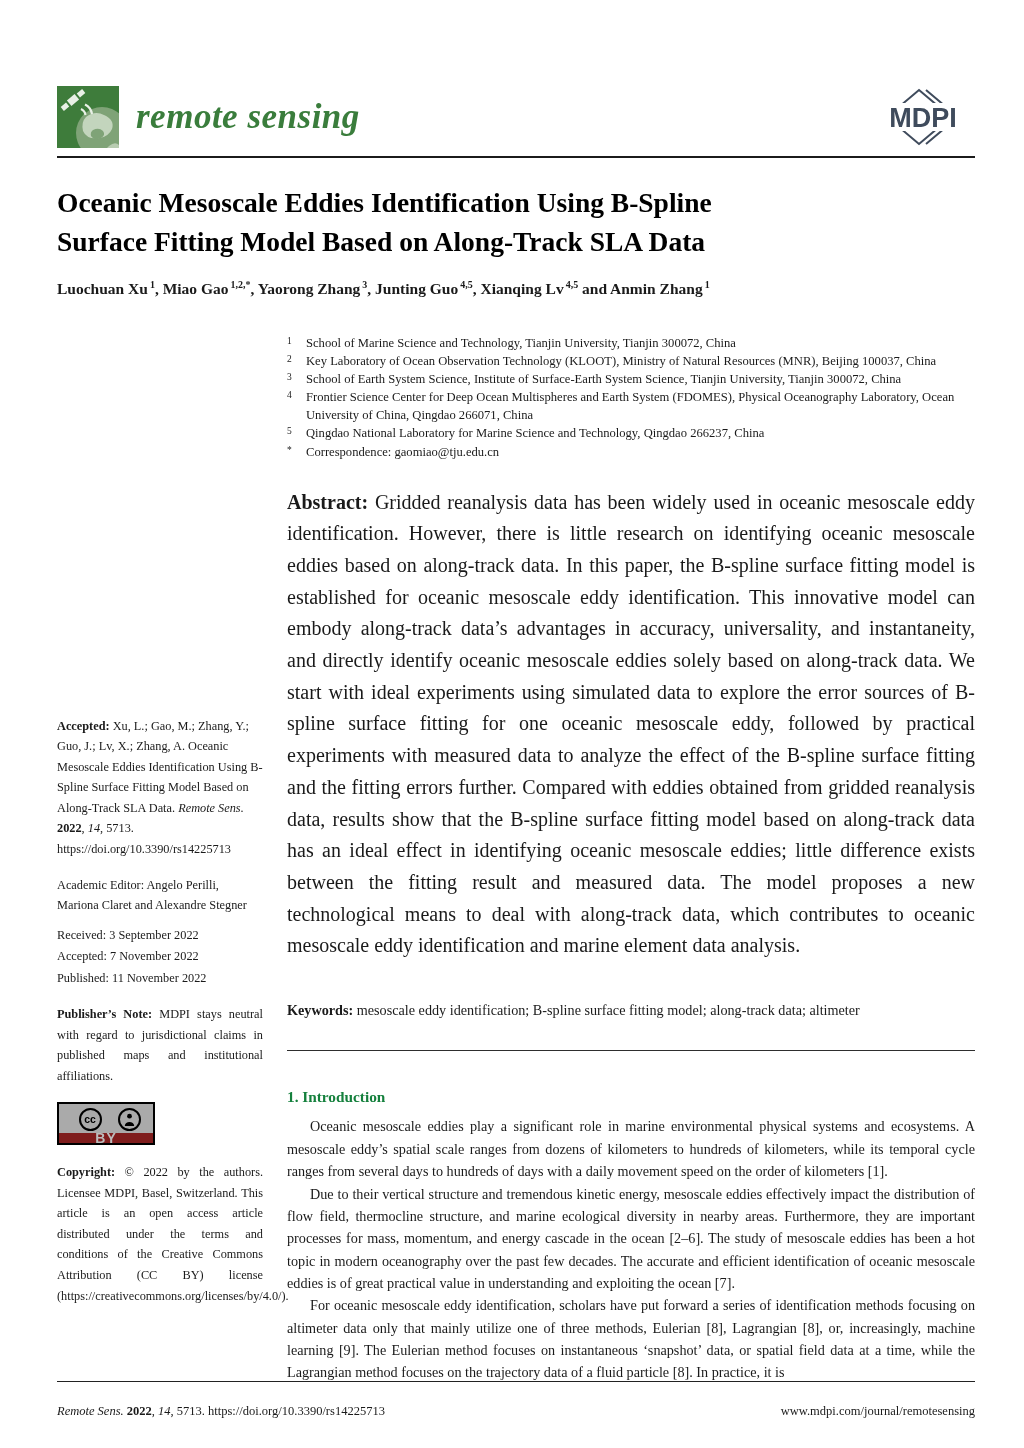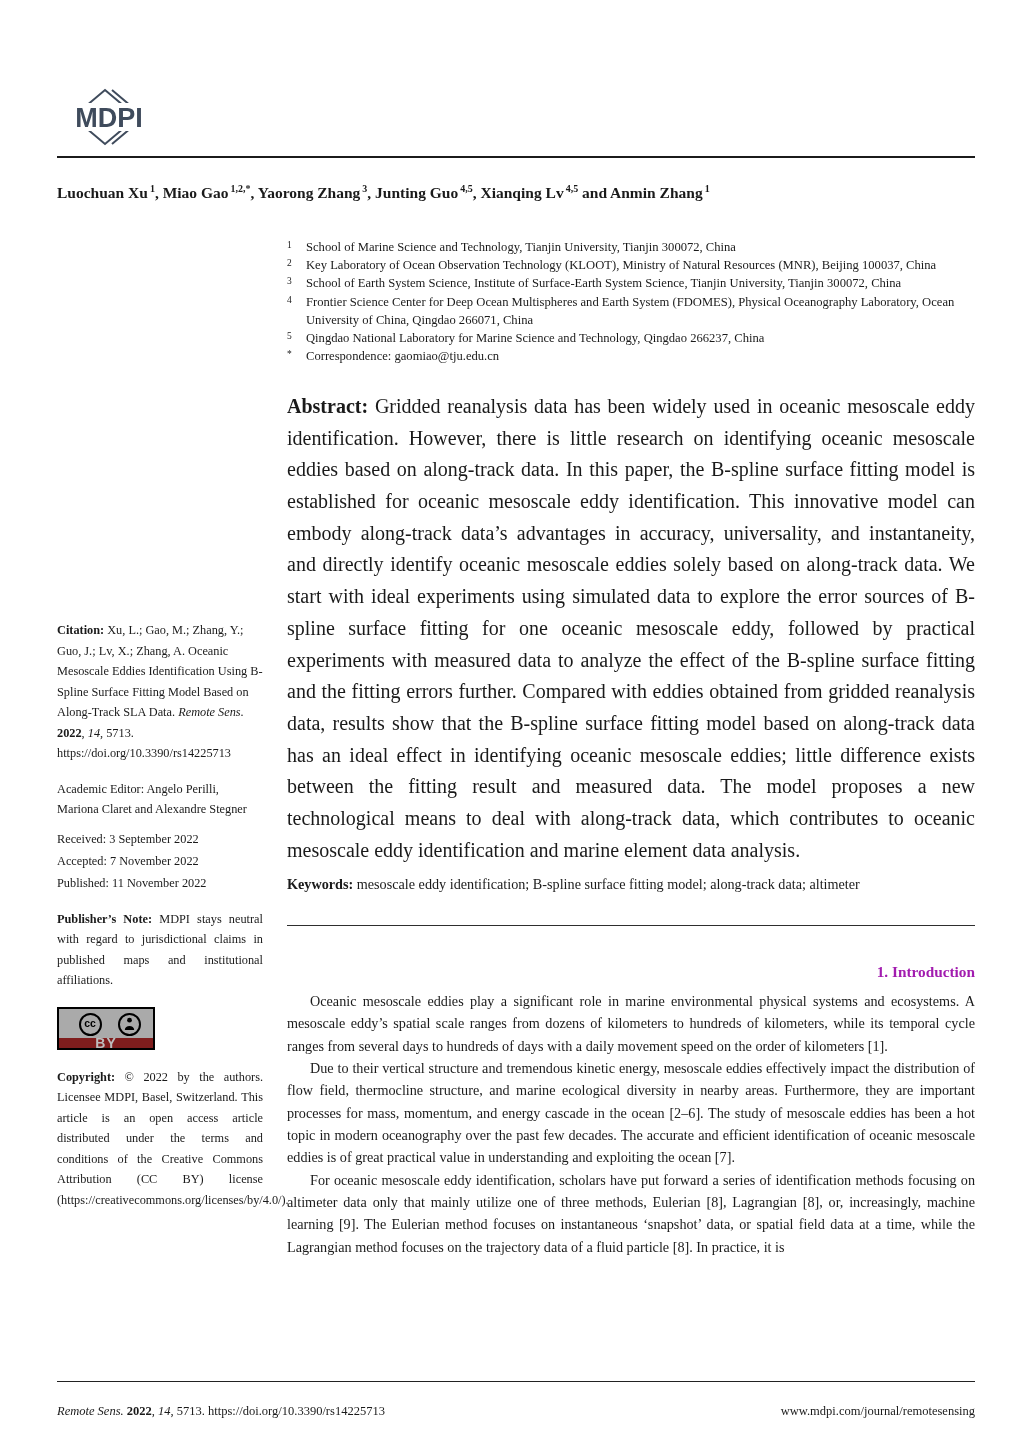--- a/index.html
+++ b/index.html
@@ -37,59 +37,81 @@
   .cc-circle { width: 23px; height: 23px; border: 2.5px solid #000; border-radius: 50%; display: flex; align-items: center; justify-content: center; font-family: "Liberation Sans", sans-serif; font-weight: bold; font-size: 10.5px; color: #000; }
   .cc-bar { position: absolute; left: 0; right: 0; bottom: 0; height: 10px; background: #7f1d1d; color: #bdbdbd; font-family: "Liberation Sans", sans-serif; font-size: 14px; font-weight: bold; text-align: center; line-height: 10px; letter-spacing: 1px; }
 
   
   .affiliations { font-size: 12.6px; line-height: 1.44; }
   .aff-row { display: flex; }
   .aff-marker { width: 19px; flex-shrink: 0; font-size: 9.5px; position: relative; top: 1px; }
   .aff-text { flex: 1; }
 
   .abstract { margin-top: 26px; font-size: 20px; line-height: 1.585; text-align: justify; }
-  .keywords { margin-top: 7px; font-size: 14.2px; line-height: 1.585; text-align: justify; }
+  .keywords { margin-top: 37px; font-size: 14.2px; line-height: 1.585; text-align: justify; }
   .kw-rule { border: none; border-top: 1.2px solid #2e2e2e; margin-top: 29px; }
 
-  .section-heading { font-size: 15.3px; font-weight: bold; margin-top: 37px; color: #a21caf; text-align: right; }
+  .section-heading { font-size: 15.3px; font-weight: bold; margin-top: 37px; color: #15803d; }
   .body-par { font-size: 14.2px; line-height: 1.575; text-align: justify; text-indent: 23px; }
   .body-par.first { margin-top: 9px; }
 
   
   .footer { position: absolute; left: 57px; right: 49px; bottom: 29px; border-top: 1.5px solid #222; padding-top: 22px; display: flex; justify-content: space-between; font-size: 12.5px; }
   .it { font-style: italic; }
 </style>
 </head>
 <body>
 
 <div class="page">
 
   <div class="header">
+    <div class="journal-logo">
+      <svg width="62" height="62" viewBox="0 0 62 62">
+        <rect width="62" height="62" fill="#3e7c3b"></rect>
+        <g>
+          <circle cx="45" cy="47" r="26" fill="#7fa377"></circle>
+          <path d="M29,31 q9,-7 18,-2 q11,5 8,14 q-3,7 -12,9 q-13,2 -17,-7 q-2,-9 3,-14z" fill="#cbdac4" opacity="0.9"></path>
+          <path d="M52,60 q6,-5 10,-1 l0,3 -12,0z" fill="#cbdac4" opacity="0.75"></path>
+          <path d="M36,44 q6,-3 10,1 q3,4 -2,7 q-7,3 -10,-2 q-1,-4 2,-6z" fill="#7fa377"></path>
+        </g>
+        <g>
+          <g transform="translate(16,14) rotate(-40)">
+            <rect x="-5" y="-3.5" width="10" height="7" fill="#e9f0e6"></rect>
+            <rect x="-14" y="-2.5" width="7" height="5" fill="#e9f0e6"></rect>
+            <rect x="7" y="-2.5" width="7" height="5" fill="#e9f0e6"></rect>
+          </g>
+          <path d="M24,23 a8,8 0 0 1 4.5,6" stroke="#e9f0e6" fill="none" stroke-width="2.2"></path>
+          <path d="M28,18.5 a13,13 0 0 1 7,9.5" stroke="#e9f0e6" fill="none" stroke-width="2.2"></path>
+        </g>
+      </svg>
+      <span class="journal-name">remote sensing</span>
+    </div>
     <svg width="104" height="62" viewBox="0 0 104 62">
       <g stroke="#3f4b5c" fill="none" stroke-width="2">
         <path d="M48,4 L80,31 L48,58 L16,31 Z"></path>
         <path d="M55,4 L87,31 L55,58"></path>
       </g>
       <rect x="6" y="17" width="92" height="28" fill="#ffffff"></rect>
       <text x="52" y="41" font-size="27" font-weight="bold" fill="#3f4b5c" text-anchor="middle" font-family="Liberation Sans, sans-serif">MDPI</text>
     </svg>
   </div>
   <hr class="header-rule">
 
   <div class="title-block">
+    <h1 class="title"><span>Oceanic Mesoscale Eddies Identification Using B-Spline</span><br><span>Surface Fitting Model Based on Along-Track SLA Data</span></h1>
     <div class="authors">
       <span><span>Luochuan Xu</span><sup>1</sup><span>, </span></span><span><span>Miao Gao</span><sup>1,2,*</sup><span>, </span></span><span><span>Yaorong Zhang</span><sup>3</sup><span>, </span></span><span><span>Junting Guo</span><sup>4,5</sup><span>, </span></span><span><span>Xianqing Lv</span><sup>4,5</sup><span> and </span></span><span><span>Anmin Zhang</span><sup>1</sup><span></span></span>
     </div>
   </div>
 
   <div class="content-row">
 
     <aside class="sidebar">
       <div class="side-block">
-        <b>Citation:</b>
+        <b>Accepted:</b>
         <span>Xu, L.; Gao, M.; Zhang, Y.; Guo, J.; Lv, X.; Zhang, A. Oceanic Mesoscale Eddies Identification Using B-Spline Surface Fitting Model Based on Along-Track SLA Data.</span>
         <span class="it">Remote Sens.</span>
         <b>2022</b><span>, </span><span class="it">14</span><span>, 5713.</span>
         <span>https://doi.org/10.3390/rs14225713</span>
       </div>
       <div class="side-block side-editor">Academic Editor: Angelo Perilli, Mariona Claret and Alexandre Stegner</div>
       <div class="side-dates">
         <div>Received: 3 September 2022</div>
         <div>Accepted: 7 November 2022</div>
         <div>Published: 11 November 2022</div>

